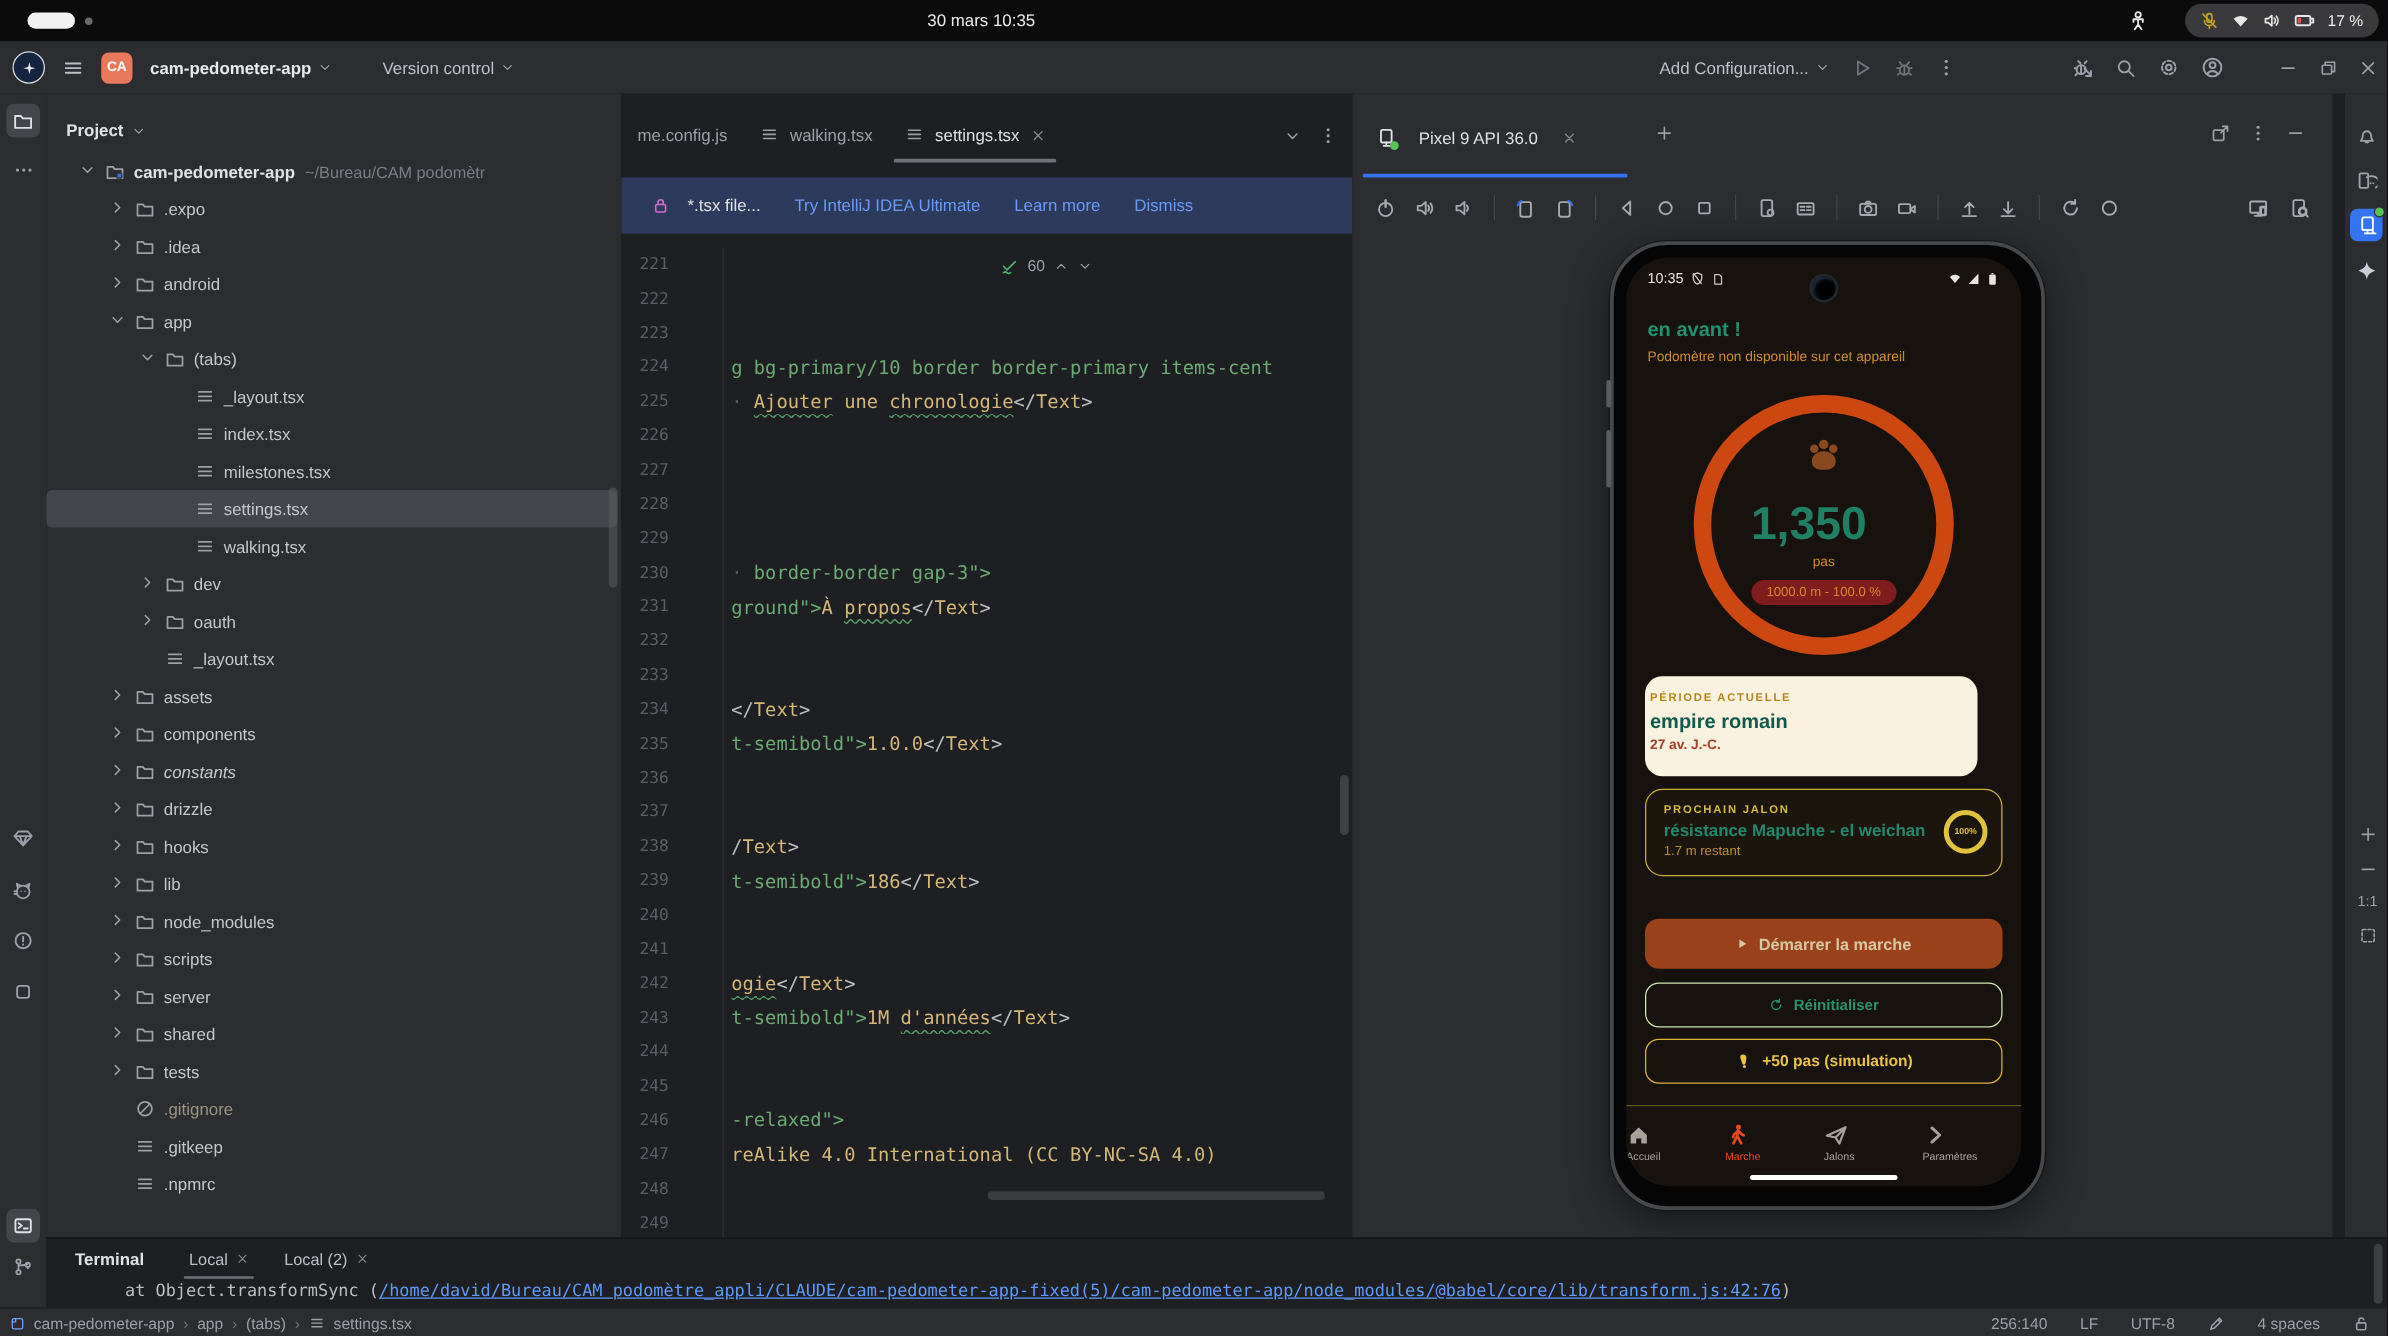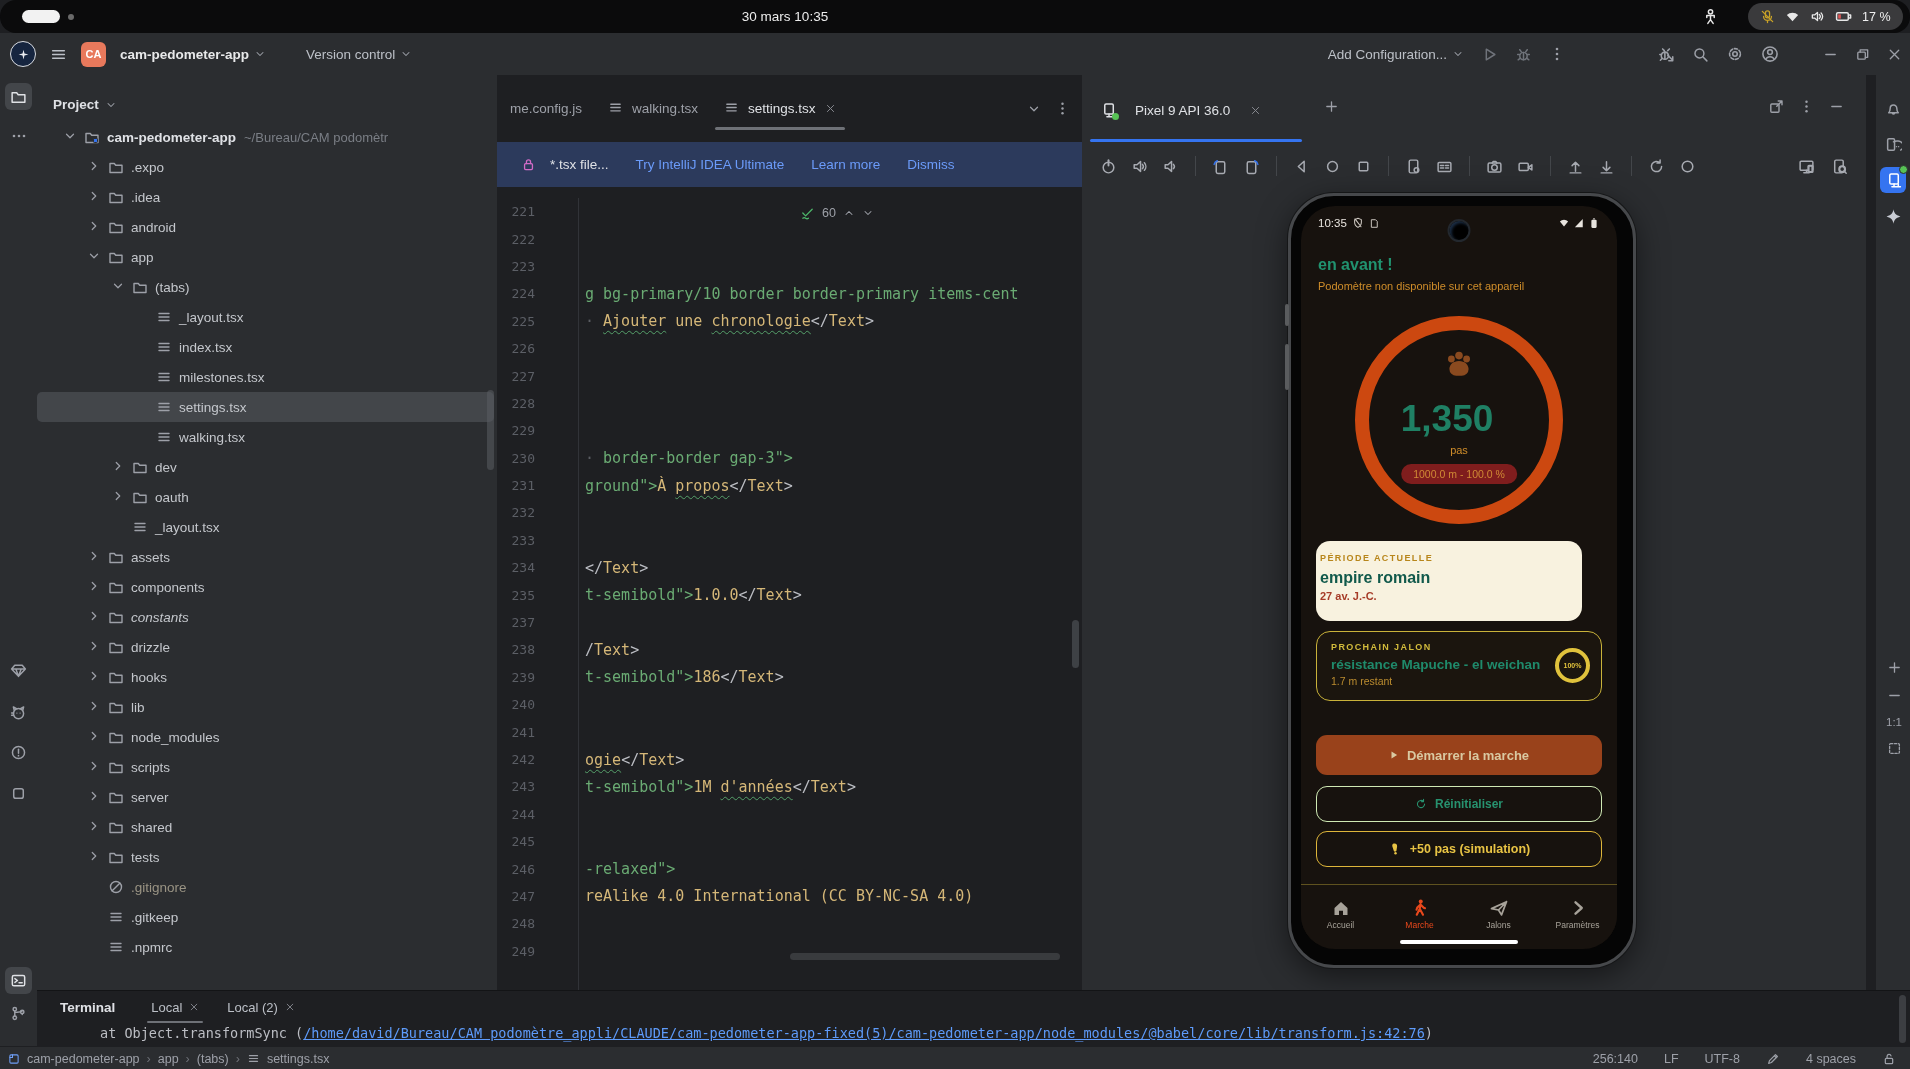--- a/index.html
+++ b/index.html
@@ -3,21 +3,21 @@
 <meta charset="utf-8">
 <style>
   html,body{margin:0;padding:0;background:#000;}
   .page{position:relative;width:1910px;height:1069px;overflow:hidden;background:#1e1f22;
         font-family:"Liberation Sans","DejaVu Sans",sans-serif;color:#dfe1e5;font-size:13px;
         -webkit-font-smoothing:antialiased;}
   .abs{position:absolute;}
   svg.ic{display:block;fill:none;stroke:currentColor;stroke-width:1.4;stroke-linecap:round;stroke-linejoin:round;}
 
   
-  .sysbar{left:0;top:0;width:1910px;height:33px;background:#0b0b0c;border-radius:16px;}
+  .sysbar{left:0;top:0;width:1910px;height:33px;background:#0b0b0c;}
   .sys-pill{left:22px;top:10px;width:38px;height:13px;background:#f2f2f2;border-radius:7px;}
   .sys-dot{left:68px;top:14px;width:6px;height:6px;background:#6a6a6a;border-radius:50%;}
   .sys-clock{top:0;left:785px;height:33px;transform:translateX(-50%);display:flex;align-items:center;
              color:#ececec;font-size:13.5px;}
   .sys-person{left:1702px;top:8px;color:#e8e8e8;}
   .sys-tray{left:1748px;top:3px;height:27px;background:#3a3a3c;border-radius:14px;display:flex;align-items:center;
             gap:10px;padding:0 12px;color:#e8e8e8;}
   .sys-mic{color:#c9a227;}
   .sys-batt-label{font-size:12.5px;color:#f0f0f0;}
 
@@ -127,21 +127,21 @@
   .c2-sub{font-size:10.5px;color:#bb8c2f;margin-top:3px;}
   .c2-donut{position:absolute;right:11px;top:16px;width:27px;height:27px;border-radius:50%;border:4.5px solid #e0c23c;
             display:flex;align-items:center;justify-content:center;font-size:7px;font-weight:bold;color:#e0c23c;}
   .p-btn{position:absolute;left:15px;width:286px;height:40px;border-radius:11px;display:flex;align-items:center;
          justify-content:center;gap:8px;box-sizing:border-box;}
   .p-btn1{top:529px;background:#99421b;color:#d9c9a2;font-size:13px;font-weight:bold;}
   .p-btn2{top:580px;border:1.4px solid #cfe9b4;color:#27926f;font-size:12px;font-weight:600;height:36px;}
   .p-btn3{top:625px;border:1.4px solid #ddb53a;color:#e8c344;font-size:12.5px;font-weight:bold;height:36px;}
   .p-nav{position:absolute;left:0;top:678px;width:100%;height:58px;border-top:1px solid #5f521f;
          display:grid;grid-template-columns:1fr 1fr 1fr 1fr;background:#17120e;}
-  .p-nav-item{display:flex;flex-direction:column;align-items:center;justify-content:center;gap:2px;
+  .p-nav-item{display:flex;flex-direction:column;align-items:flex-start;justify-content:center;gap:2px;
               color:#a7a299;font-size:8.5px;}
   .p-nav-item.active{color:#e8481c;}
   .p-home{position:absolute;left:50%;bottom:5px;transform:translateX(-50%);width:118px;height:4.5px;background:#fff;border-radius:3px;}
 
   
   .rstrip{left:1876px;top:75px;width:34px;height:915px;background:#2b2d30;}
   .rs-btn{position:absolute;left:4px;width:26px;height:26px;border-radius:6px;display:flex;align-items:center;
           justify-content:center;color:#9da0a8;}
   .rs-btn.blue{background:#3574f0;color:#fff;}
   .rs-dot{position:absolute;right:-2px;top:-2px;width:7px;height:7px;border-radius:50%;background:#57c255;border:1px solid #2b2d30;}
@@ -810,20 +810,21 @@
         <div class="cl"><span class="ln">226</span><span class="ct"></span></div>
         <div class="cl"><span class="ln">227</span><span class="ct"></span></div>
         <div class="cl"><span class="ln">228</span><span class="ct"></span></div>
         <div class="cl"><span class="ln">229</span><span class="ct"></span></div>
         <div class="cl"><span class="ln">230</span><span class="ct"><span class="cd">· </span><span class="cs">border-border gap-3"&gt;</span></span></div>
         <div class="cl"><span class="ln">231</span><span class="ct"><span class="cs">ground"&gt;</span><span class="ctx">À </span><span class="ctx q">propos</span><span class="cp">&lt;/</span><span class="ctx">Text</span><span class="cp">&gt;</span></span></div>
         <div class="cl"><span class="ln">232</span><span class="ct"></span></div>
         <div class="cl"><span class="ln">233</span><span class="ct"></span></div>
         <div class="cl"><span class="ln">234</span><span class="ct"><span class="cp">&lt;/</span><span class="ctx">Text</span><span class="cp">&gt;</span></span></div>
         <div class="cl"><span class="ln">235</span><span class="ct"><span class="cs">t-semibold"&gt;</span><span class="ctx">1.0.0</span><span class="cp">&lt;/</span><span class="ctx">Text</span><span class="cp">&gt;</span></span></div>
+        <div class="cl"><span class="ln">236</span><span class="ct"></span></div>
         <div class="cl"><span class="ln">237</span><span class="ct"></span></div>
         <div class="cl"><span class="ln">238</span><span class="ct"><span class="cp">/</span><span class="ctx">Text</span><span class="cp">&gt;</span></span></div>
         <div class="cl"><span class="ln">239</span><span class="ct"><span class="cs">t-semibold"&gt;</span><span class="ctx">186</span><span class="cp">&lt;/</span><span class="ctx">Text</span><span class="cp">&gt;</span></span></div>
         <div class="cl"><span class="ln">240</span><span class="ct"></span></div>
         <div class="cl"><span class="ln">241</span><span class="ct"></span></div>
         <div class="cl"><span class="ln">242</span><span class="ct"><span class="ctx q">ogie</span><span class="cp">&lt;/</span><span class="ctx">Text</span><span class="cp">&gt;</span></span></div>
         <div class="cl"><span class="ln">243</span><span class="ct"><span class="cs">t-semibold"&gt;</span><span class="ctx">1M </span><span class="ctx q">d'années</span><span class="cp">&lt;/</span><span class="ctx">Text</span><span class="cp">&gt;</span></span></div>
         <div class="cl"><span class="ln">244</span><span class="ct"></span></div>
         <div class="cl"><span class="ln">245</span><span class="ct"></span></div>
         <div class="cl"><span class="ln">246</span><span class="ct"><span class="cs">-relaxed"&gt;</span></span></div>

